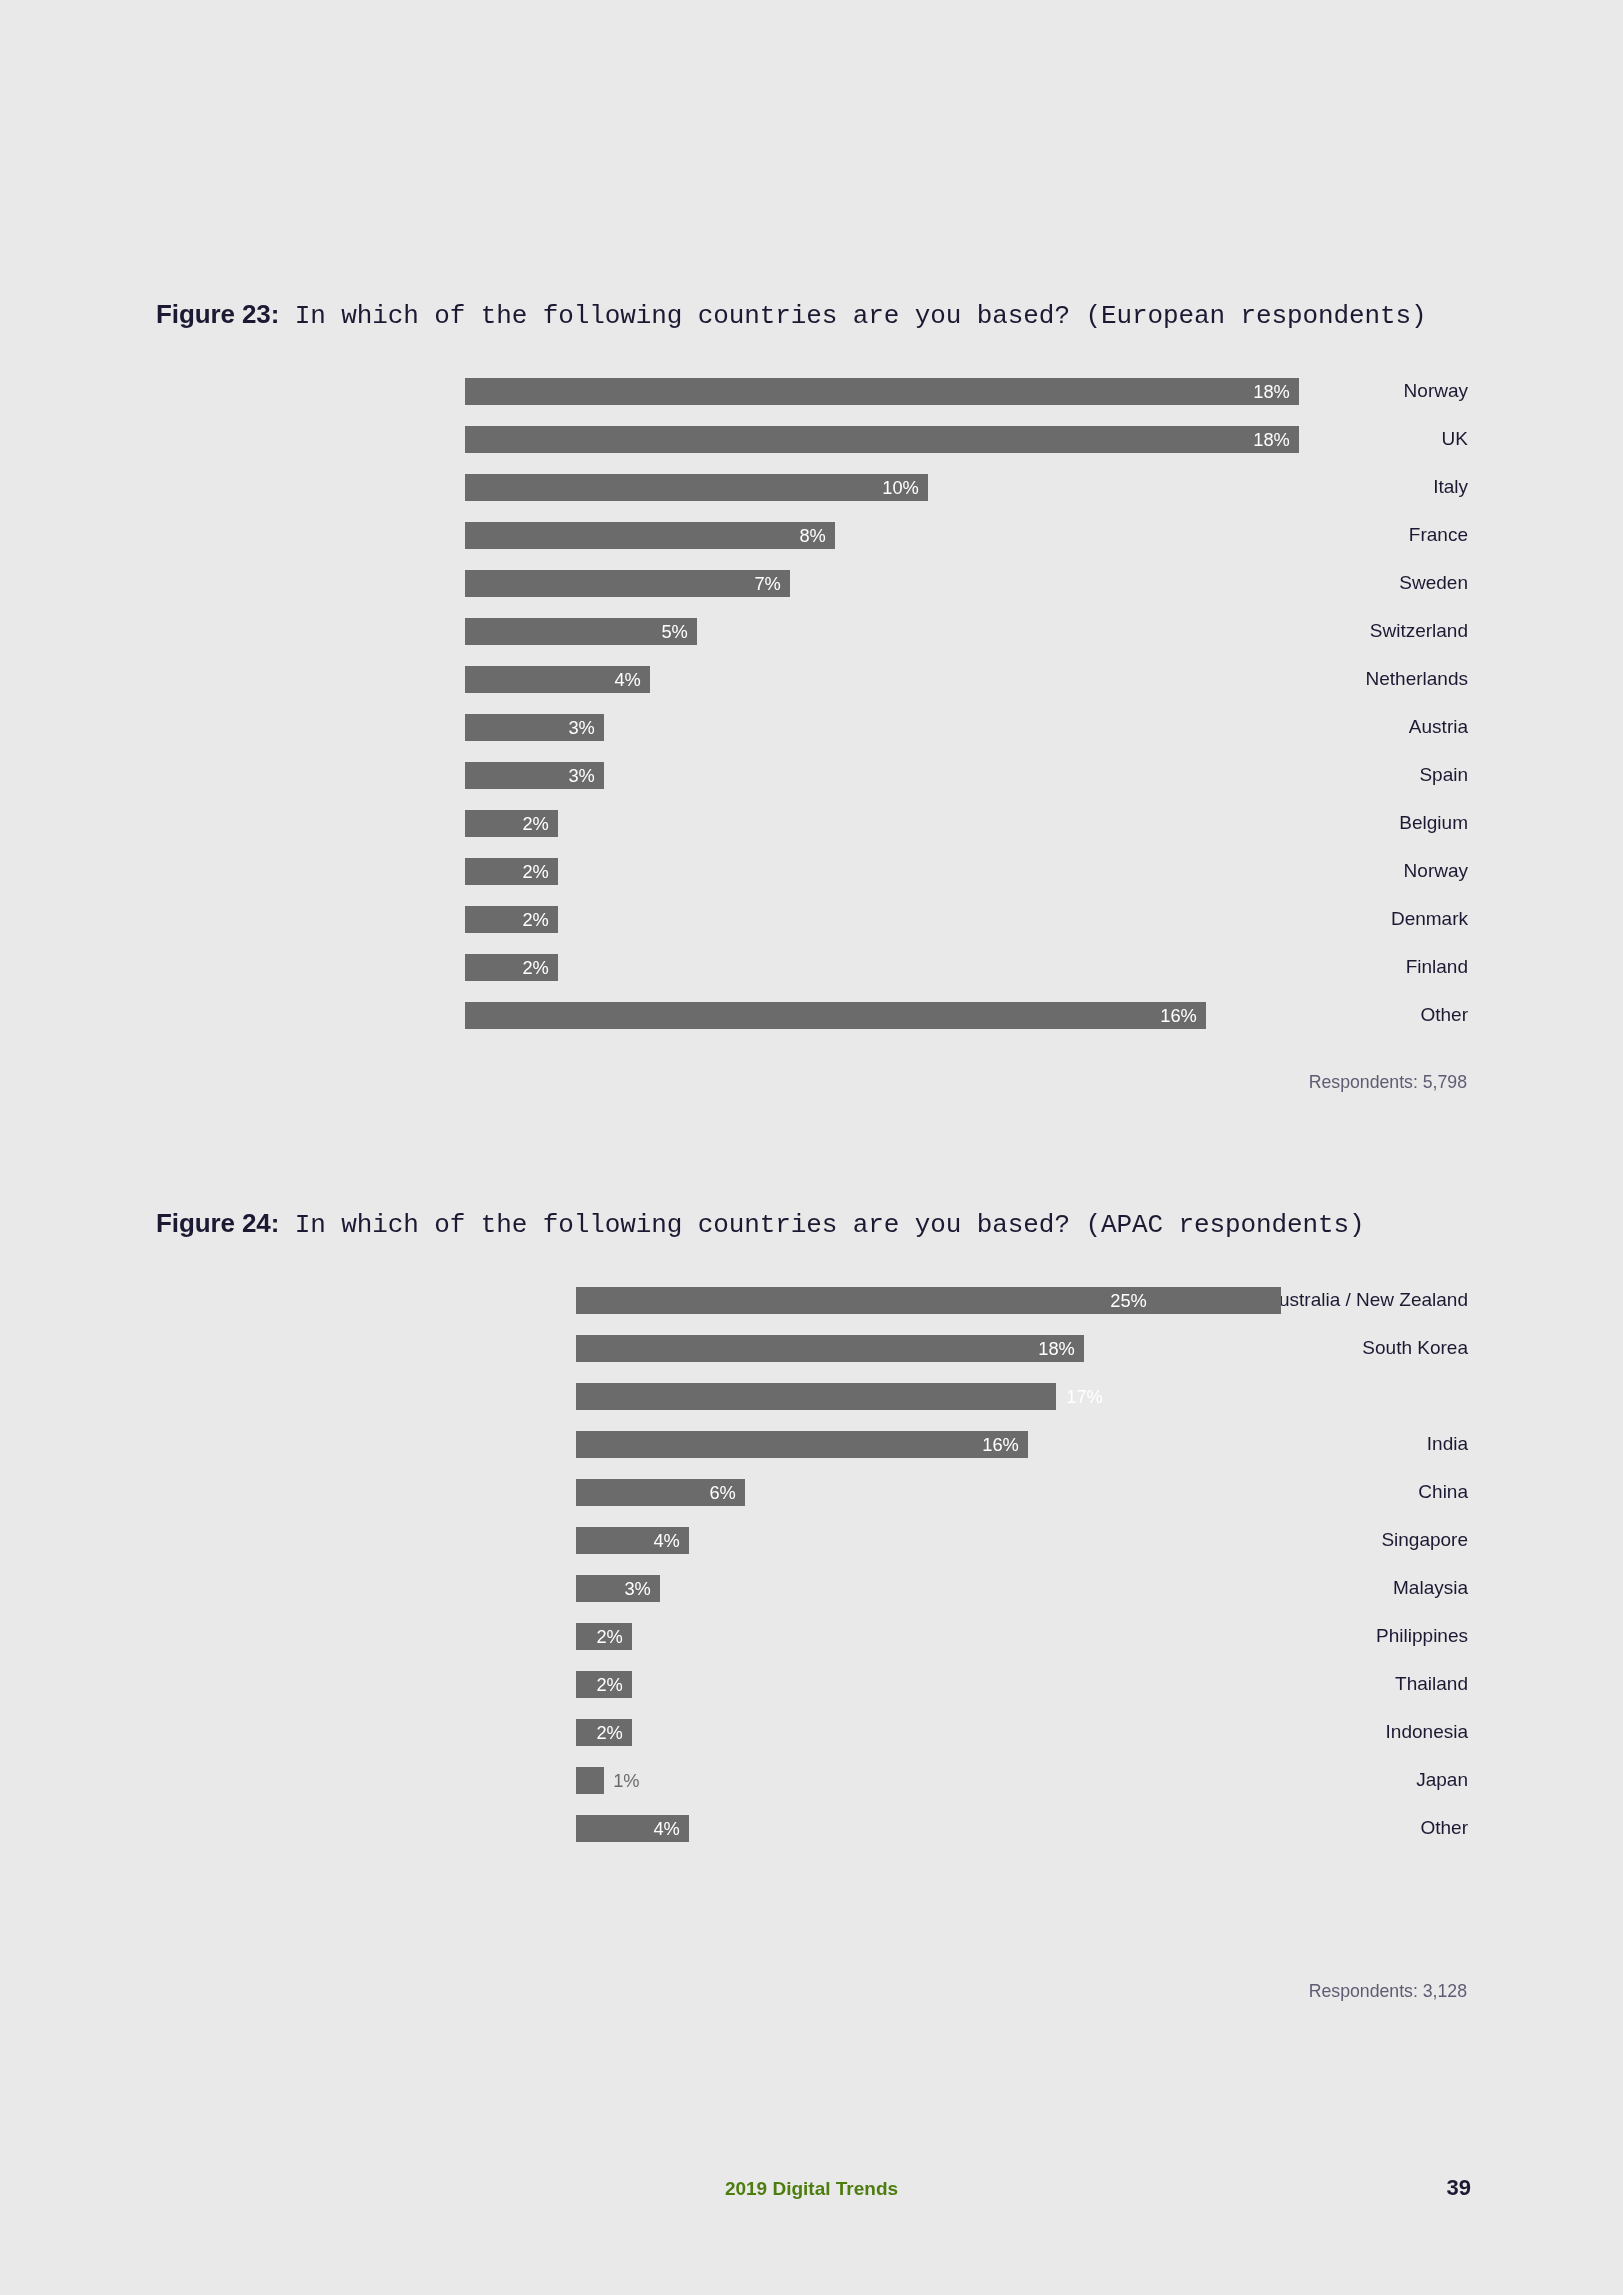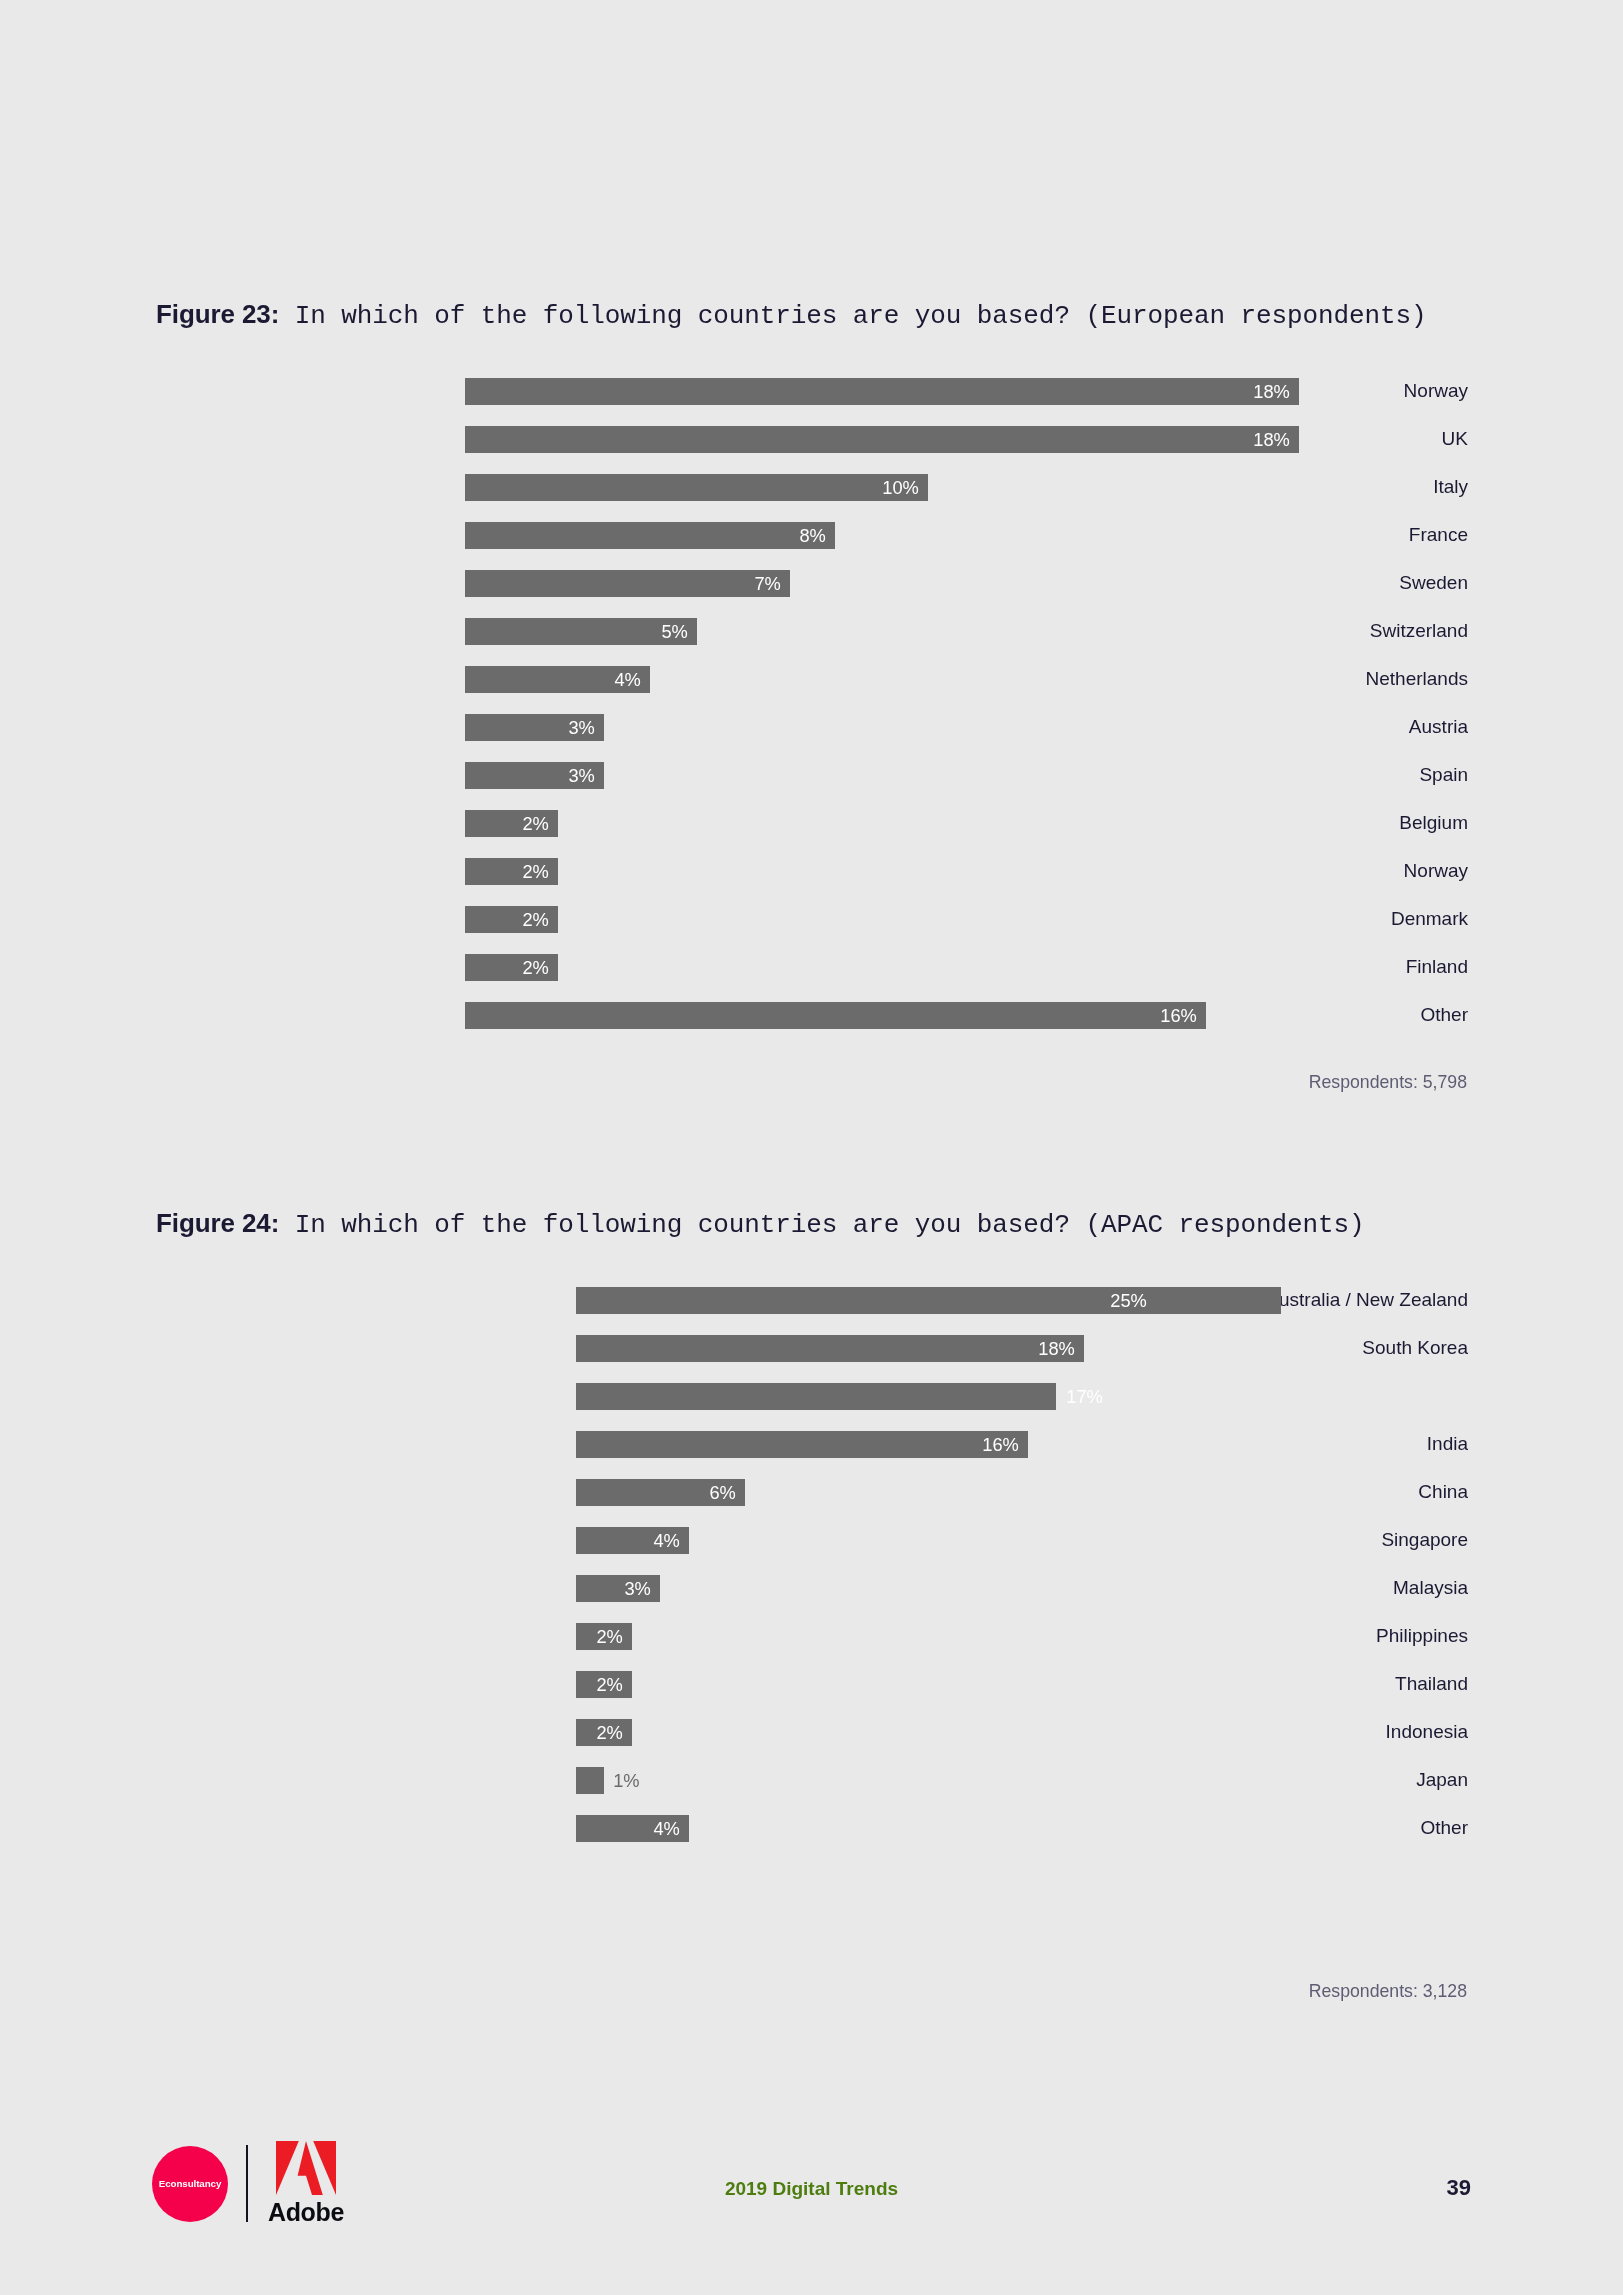--- a/index.html
+++ b/index.html
@@ -386,32 +386,18 @@
           <div class="bar-track">
             <div class="bar" style="width: 113px; background: rgb(107, 107, 107);"></div>
             <div class="bar-value inside" style="right: auto; left: 0px; width: 113px; text-align: right; box-sizing: border-box; padding-right: 9.2px;">4%</div>
           </div>
         </div>
       </div>
   </div>
   <div class="respondents" id="respondents-24">Respondents: 3,128</div>
 
   <div class="footer">
-    <div class="logo-group">
-      <div class="econ-circle">
-        <span class="econ-circle-text">Econsultancy</span>
-      </div>
-      <div class="logo-divider"></div>
-      <div class="adobe-logo">
-        <svg class="adobe-mark" viewBox="0 0 100 90">
-          <polygon points="0,0 38,0 0,90" fill="#ec1c24"></polygon>
-          <polygon points="62,0 100,0 100,90" fill="#ec1c24"></polygon>
-          <polygon points="50,0 78,90 60,90 50,58 36,58" fill="#ec1c24"></polygon>
-        </svg>
-        <span class="adobe-word">Adobe</span>
-      </div>
-    </div>
     <div class="footer-center">2019 Digital Trends</div>
     <div class="footer-page">39</div>
   </div>
 
 </div>
 
 
 </body></html>

